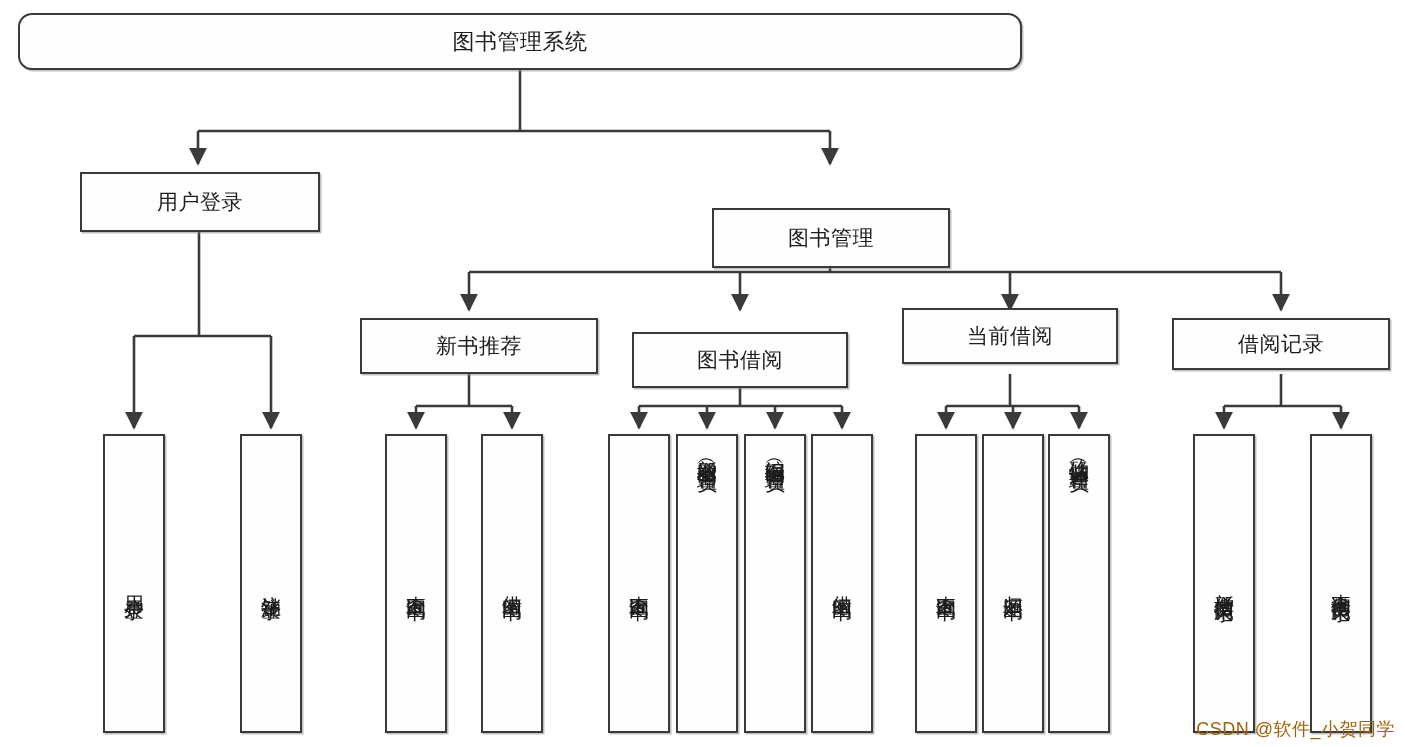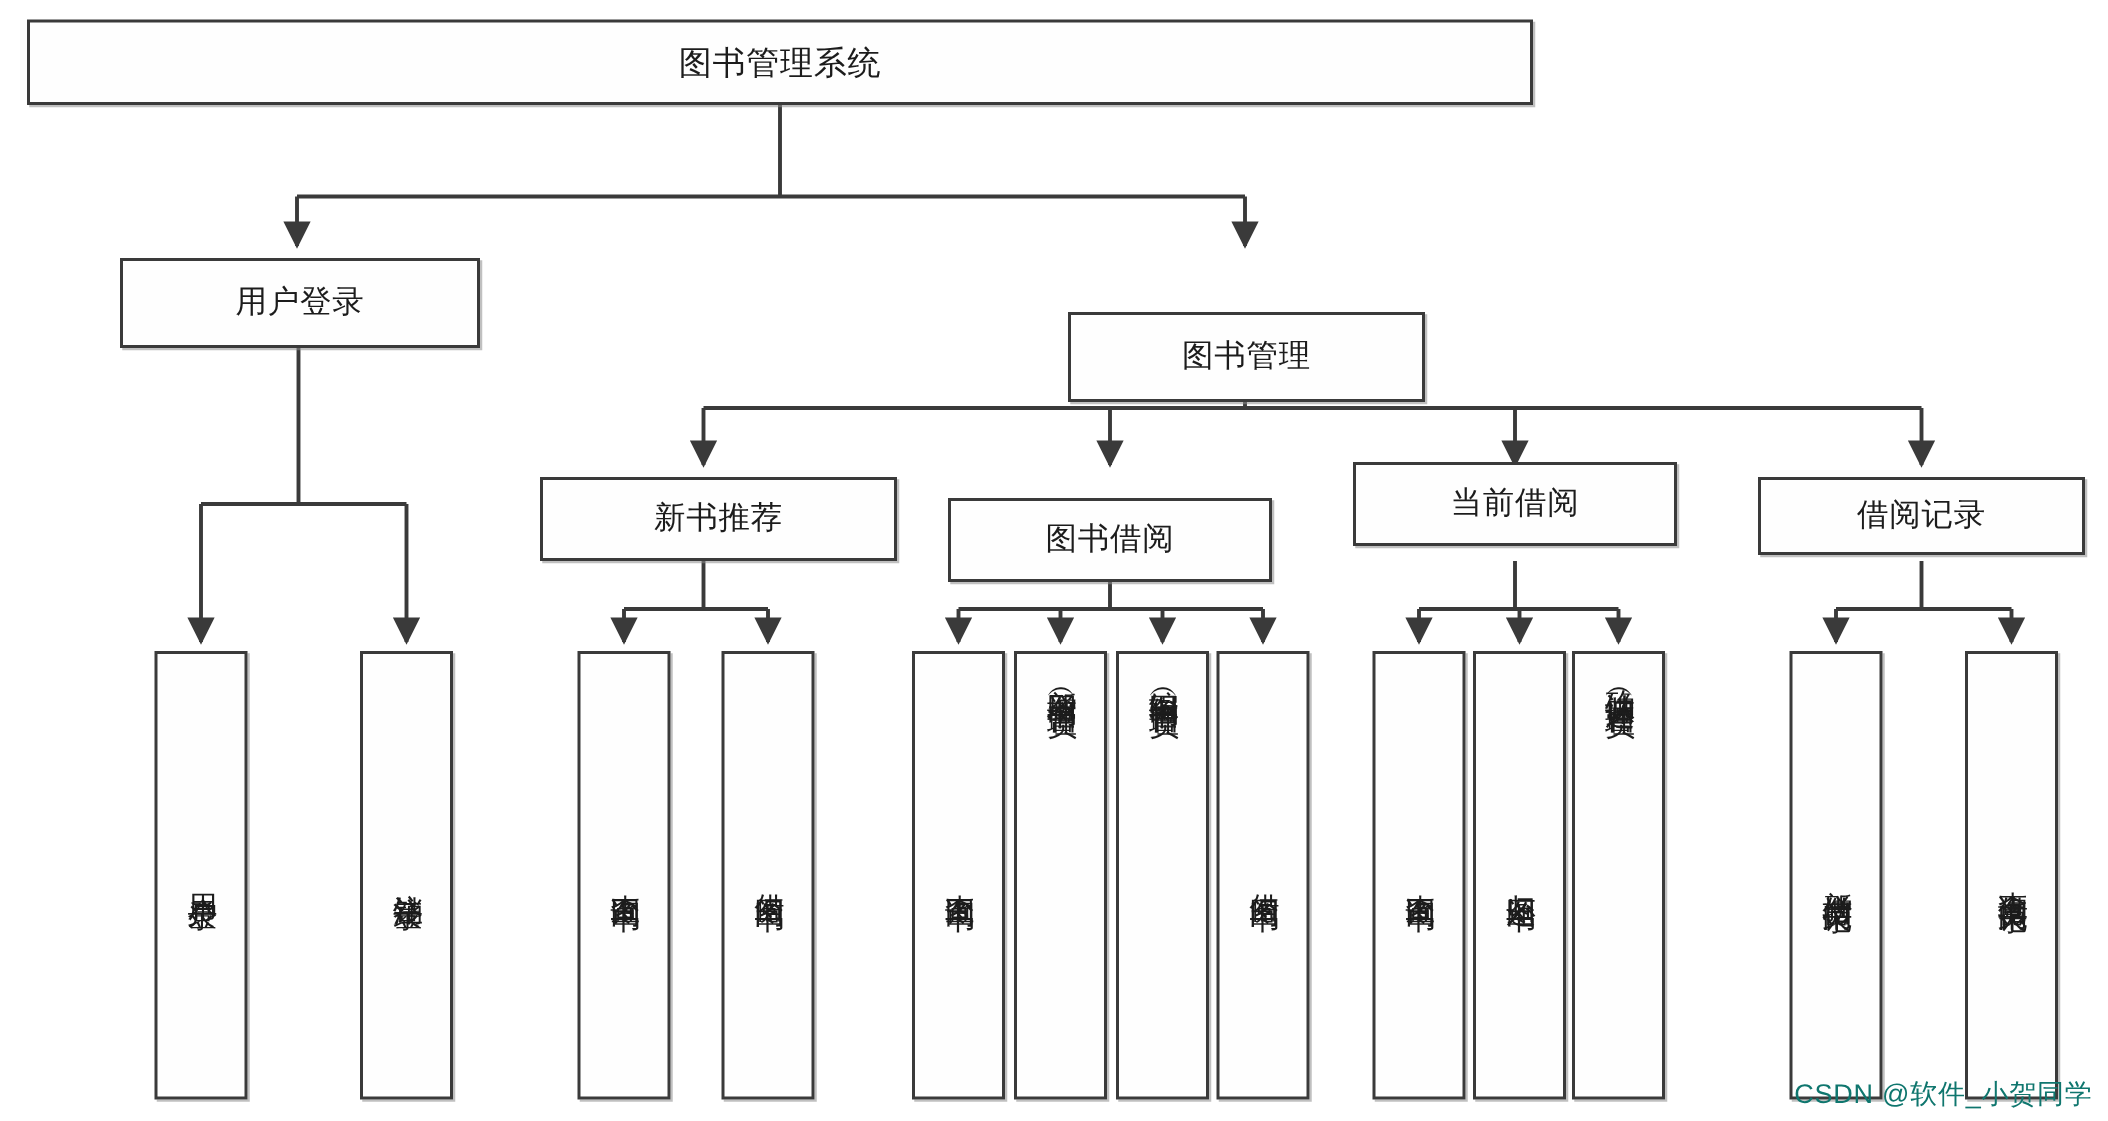--- a/index.html
+++ b/index.html
@@ -59,21 +59,21 @@
   }
   .node.vertical.mid {
     align-items: center;
     padding-top: 0;
   }
   .node.root .label { font-size: 22px; }
   .watermark {
     position: absolute;
     right: 10px;
     bottom: 6px;
-    color: #0f766e;
+    color: #a16207;
     font-size: 18px;
     letter-spacing: 0.5px;
     z-index: 6;
     white-space: nowrap;
   }
 </style>
 </head>
 <body>
 
 <div id="canvas">
@@ -122,21 +122,21 @@
       <path d="M 1013 406 L 1013 428" marker-end="url(#arrow)"></path>
       <path d="M 1079 406 L 1079 428" marker-end="url(#arrow)"></path>
 
       <path d="M 1281 374 L 1281 406"></path>
       <path d="M 1224 406 L 1341 406"></path>
       <path d="M 1224 406 L 1224 428" marker-end="url(#arrow)"></path>
       <path d="M 1341 406 L 1341 428" marker-end="url(#arrow)"></path>
     </g>
   </svg>
 
-  <div class="node root" style="left:18px; top:13px; width:1004px; height:57px;">
+  <div class="node root" style="left:18px; top:13px; width:1004px; height:57px;border-radius:14px;">
     <span class="label">图书管理系统</span>
   </div>
 
   <div class="node" style="left:80px; top:172px; width:240px; height:60px;">
     <span class="label">用户登录</span>
   </div>
   <div class="node" style="left:712px; top:172px; width:238px; height:60px;margin-top:36px;">
     <span class="label">图书管理</span>
   </div>
 

